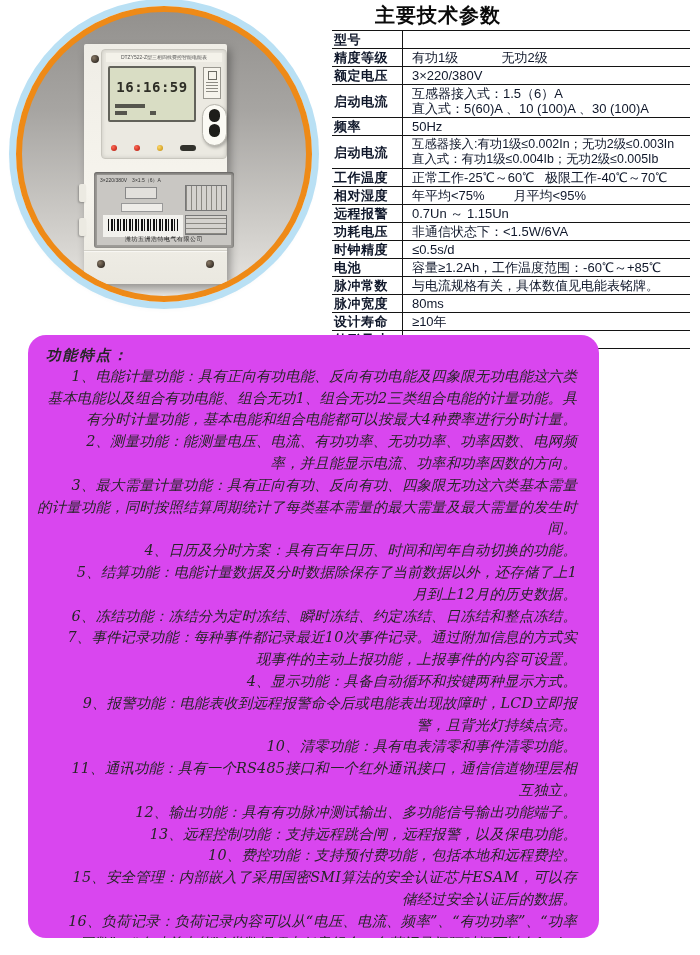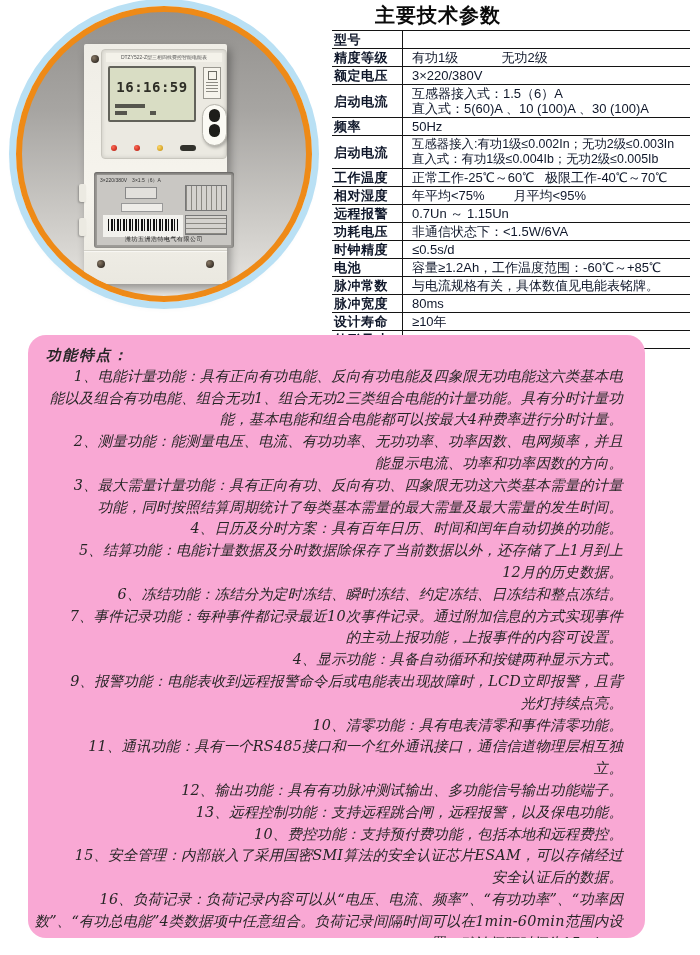--- a/index.html
+++ b/index.html
@@ -69,22 +69,22 @@
   .spec-title { position:absolute; left:338px; top:2px; font-size:20px; font-weight:bold;
     color:#0a0a0a; letter-spacing:1px;margin-left:37px; }
   .spec { position:absolute; left:332px; top:30px; width:358px; border-top:1px solid #141414;
     font-size:13px; line-height:15px; color:#0f172a; }
   .spec .row { display:flex; border-bottom:1px solid #141414; }
   .spec .lbl { width:71px; border-right:1px solid #141414; font-weight:bold;
     padding:1px 0 1px 2px; display:flex; align-items:center; letter-spacing:.5px; }
   .spec .val { flex:1; padding:1px 0 1px 9px; display:flex; align-items:center; white-space:pre-wrap; }
 
   
-  .features { position:absolute; left:28px; top:335px; width:617px; height:603px;
-    background:#f9a8d4; border-radius:18px; overflow:hidden;
+  .features { position:absolute; left:28px; top:335px; width:571px; height:603px;
+    background:#d946ef; border-radius:18px; overflow:hidden;
     padding:9px 22px 0 6px;
     font-family:"DejaVu Serif", serif; font-style:italic;
     font-size:14.4px; line-height:21.8px; color:#262626; }
   .features h3 { font-size:14.6px; font-weight:600; font-style:italic; margin-left:12px; letter-spacing:2px; }
   .features p { text-indent:2.3em; letter-spacing:.2px;text-align:right; }
 </style>
 </head>
 <body>
 
 <div class="page">

